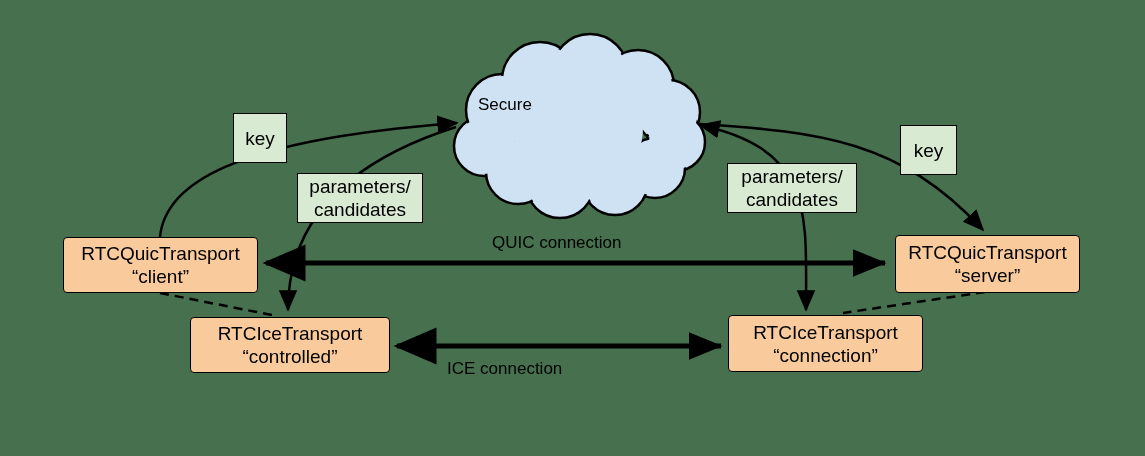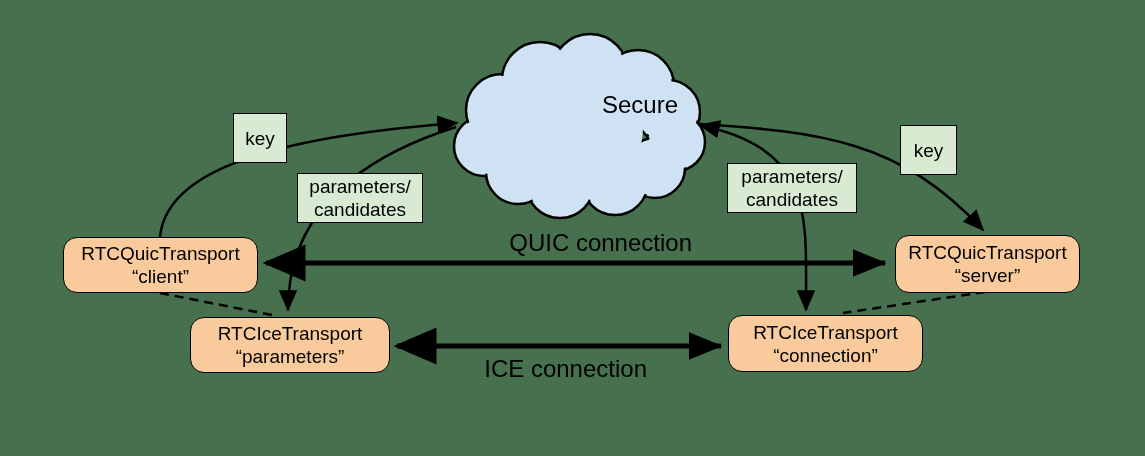--- a/index.html
+++ b/index.html
@@ -19,24 +19,24 @@
   .box{
     position:absolute;
     box-sizing:border-box;
     border:1.5px solid var(--line,#000);
     display:flex;flex-direction:column;
     align-items:center;justify-content:center;
     text-align:center;
     font-size:19px;line-height:23px;
   }
   .green{background:var(--green_box,#d9ead3);}
-  .orange{background:var(--orange_box,#f9cb9c);border-radius:14px;}
+  .orange{background:var(--orange_box,#f9cb9c);border-radius:4px;}
   .free-label{
-    position:absolute;text-align:right;
-    font-size:24px;line-height:23px;
+    position:absolute;text-align:left;
+    font-size:17px;line-height:23px;
   }
 </style>
 </head>
 <body>
 
 <div class="canvas" style="--background: #47704e; --cloud_fill: #cfe2f3; --green_box: #d9ead3; --orange_box: #f9cb9c; --line: #000000;">
 
   <svg class="underlay" width="1145" height="456" viewBox="0 0 1145 456">
     <defs>
       <marker id="ah" markerWidth="9" markerHeight="8" refX="7.9" refY="4" orient="auto" markerUnits="strokeWidth">
@@ -112,21 +112,21 @@
   <div class="box orange" style="left:63px;top:237px;width:195px;height:56px;">
     <span>RTCQuicTransport</span>
     <span>“client”</span>
   </div>
   <div class="box orange" style="left:895px;top:235px;width:185px;height:58px;">
     <span>RTCQuicTransport</span>
     <span>“server”</span>
   </div>
   <div class="box orange" style="left:190px;top:317px;width:200px;height:56px;">
     <span>RTCIceTransport</span>
-    <span>“parameters”</span>
+    <span>“controlled”</span>
   </div>
   <div class="box orange" style="left:728px;top:315px;width:195px;height:57px;">
     <span>RTCIceTransport</span>
     <span>“connection”</span>
   </div>
 
   <div class="free-label" style="left:492px;top:231px;width:200px;">QUIC connection</div>
   <div class="free-label" style="left:447px;top:357px;width:200px;">ICE connection</div>
 
 </div>

